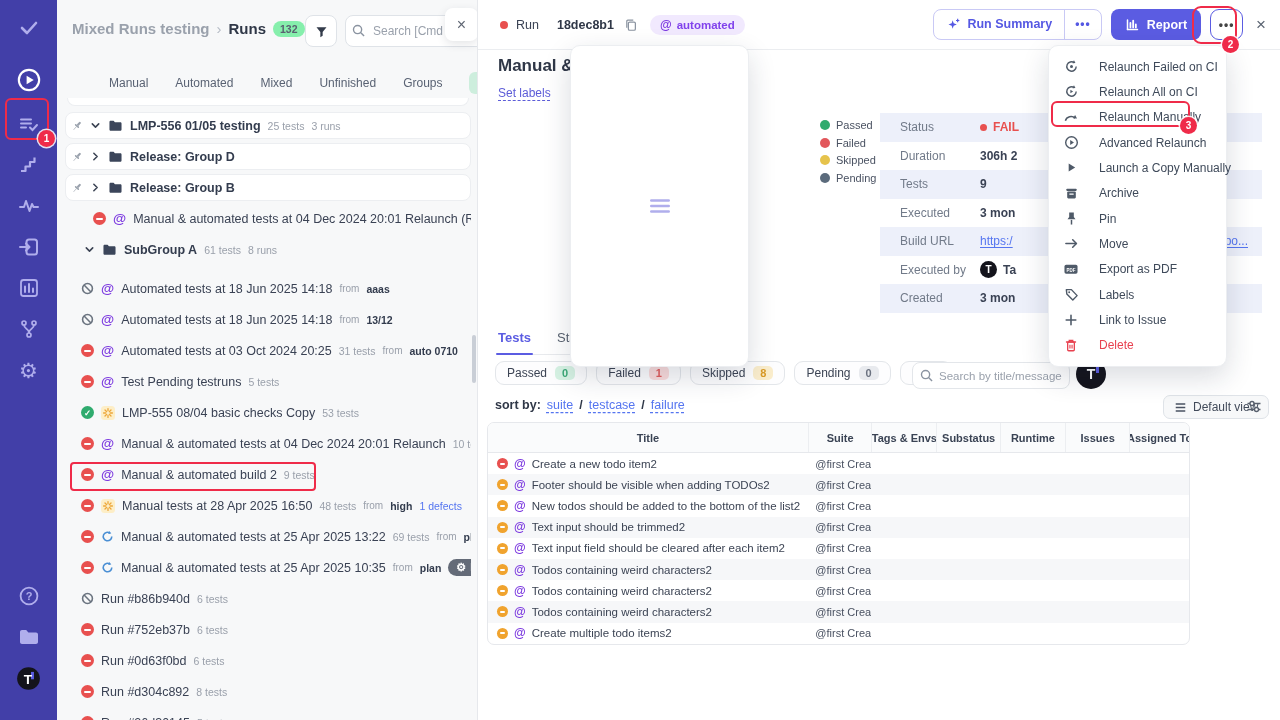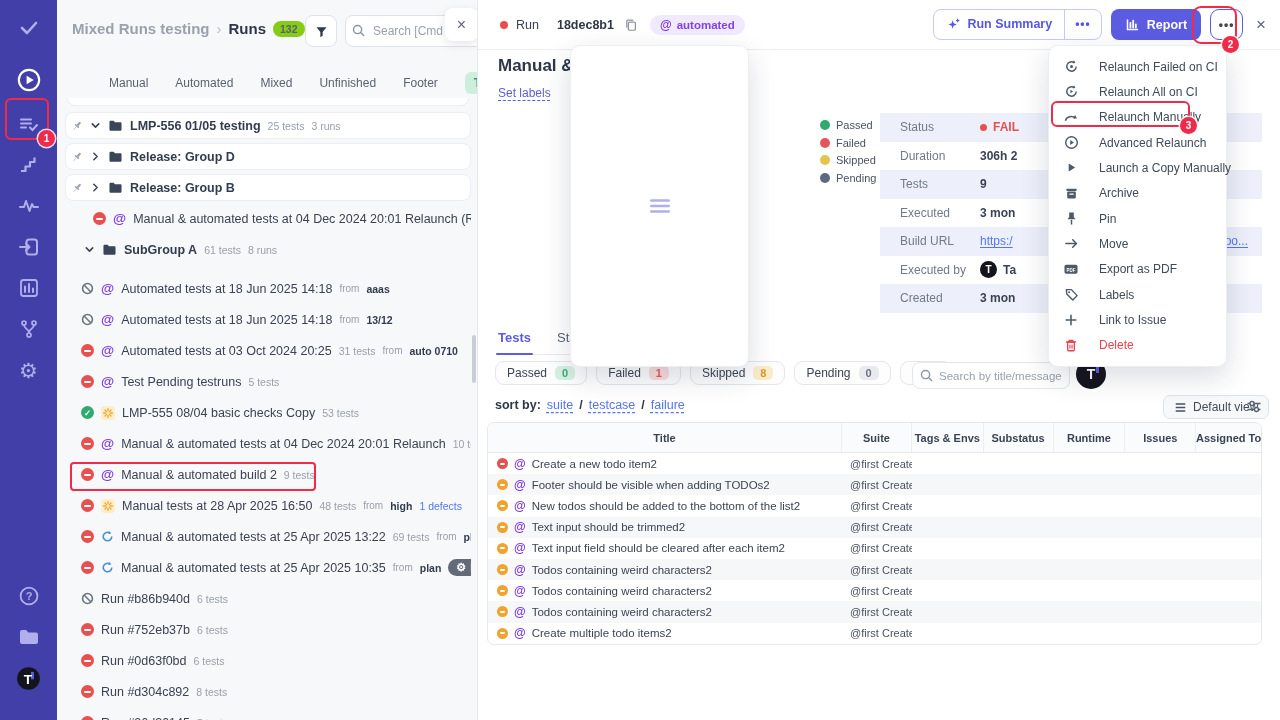--- a/index.html
+++ b/index.html
@@ -12,21 +12,21 @@
   .sb-ic.menu{margin-bottom:26px}
   .sb-ic.play{margin-top:12px;margin-bottom:18px}
   .sb-spacer{flex:1}
   .sb-gear{font-size:21px;color:#b0aeec;line-height:1}
   
   .runs-panel{position:absolute;left:57px;top:0;width:421px;height:720px;background:#f7f8f9;border-right:1px solid #e6e8ec;overflow:hidden;z-index:10}
   .breadcrumb{position:absolute;left:15px;top:20px;display:flex;align-items:center;gap:7px;font-size:15px;white-space:nowrap}
   .bc-proj{color:#9aa1ac;font-weight:600}
   .bc-sep{color:#b6bcc6}
   .bc-page{color:#2f3747;font-weight:700}
-  .bc-count{background:#84cc16;color:#596070;font-size:10.5px;font-weight:700;padding:2px 7px;border-radius:8px}
+  .bc-count{background:#86efac;color:#596070;font-size:10.5px;font-weight:700;padding:2px 7px;border-radius:8px}
   .filter-btn{position:absolute;left:248px;top:15px;width:32px;height:32px;border:1px solid #dfe3e8;background:#fff;border-radius:8px;display:flex;align-items:center;justify-content:center;cursor:pointer}
   .search1{position:absolute;left:288px;top:15px;width:150px;height:32px;border:1px solid #dfe3e8;background:#fff;border-radius:8px;padding:0 6px 0 27px;font-size:12px;color:#3a4254;font-family:inherit}
   .search1::placeholder{color:#9aa1ac}
   .search1-mag{position:absolute;left:295px;top:24px;pointer-events:none}
   .panel-close{position:absolute;left:388px;top:8px;width:33px;height:33px;background:#fff;border:none;border-radius:8px;box-shadow:0 3px 10px rgba(30,40,60,.12);font-size:16px;color:#5f6673;cursor:pointer;z-index:5;display:flex;align-items:center;justify-content:center}
   .rp-tabs{position:absolute;left:0;top:72px;width:100%;display:flex;align-items:center;gap:27px;padding-left:25px;font-size:12px;color:#596273;white-space:nowrap}
   .rp-tab{cursor:pointer}
   .rp-tab-pill{background:#cdeedd;color:#319e62;font-weight:600;padding:4px 9px;border-radius:6px;cursor:pointer}
   .runs-list{position:absolute;left:0;top:98px;right:0;bottom:0;padding:0 6px 0 8px;overflow:hidden}
   .partial-card{height:8px;background:#fff;border:1px solid #eceef1;border-top:none;border-radius:0 0 8px 8px;margin:0 2px 6px 2px}
@@ -108,21 +108,21 @@
   .avatar2{position:absolute;left:598px;top:359px;width:30px;height:30px;border-radius:50%;background:#14141c;color:#fff;font-weight:700;font-size:14px;display:flex;align-items:center;justify-content:center;cursor:pointer}
   .avatar2 i{position:absolute;right:7px;top:5px;width:3px;height:9px;background:#5b5ce2}
   
   .sortrow{position:absolute;left:17px;top:398px;display:flex;align-items:center;gap:6px;font-size:12.5px}
   .sort-lbl{font-weight:700;color:#2f3747}
   .sort-link{color:#5575f0;text-decoration:underline dashed;text-underline-offset:3px;cursor:pointer}
   .sort-sep{color:#2f3747;font-weight:700}
   .viewchip{position:absolute;left:685px;top:395px;display:flex;align-items:center;gap:6px;border:1px solid #dfe3e8;background:#f7f8f9;border-radius:7px;padding:4px 10px;font-size:12px;color:#424b5a;cursor:pointer}
   .sliders{position:absolute;left:768px;top:399px;cursor:pointer}
   
-  .ttable{position:absolute;left:9px;top:422px;width:775px;border:1px solid #e6e8ec;border-radius:7px;overflow:hidden;background:#fff}
+  .ttable{position:absolute;left:9px;top:422px;width:703px;border:1px solid #e6e8ec;border-radius:7px;overflow:hidden;background:#fff}
   .thead{display:flex;background:#fafbfc;border-bottom:1px solid #e6e8ec;height:30px}
   .th{font-size:11px;font-weight:700;color:#3a4354;display:flex;align-items:center;justify-content:center;border-right:1px solid #eceef1;white-space:nowrap;overflow:hidden}
   .th:last-child{border-right:none}
   .trow{display:flex;height:21.2px;align-items:center;cursor:pointer}
   .trow:nth-child(even){background:#f6f7f9}
   .td-title{display:flex;align-items:center;gap:6px;padding-left:9px;font-size:11.5px;color:#3c4454;overflow:hidden;white-space:nowrap}
   .td{font-size:11px;color:#4a5262;padding-left:8px;white-space:nowrap;overflow:hidden}
   
   .menu{position:absolute;left:570px;top:45px;width:179px;height:322px;background:#fff;border:1px solid #eceef1;border-radius:10px;box-shadow:0 10px 28px rgba(25,35,60,.16);z-index:50;display:flex;flex-direction:column;padding:8px 0}
   .mi{flex:1;display:flex;align-items:center;gap:20px;padding-left:14px;font-size:12px;font-weight:500;color:#3f4a5a;cursor:pointer;white-space:nowrap}
@@ -237,21 +237,21 @@
   <div class="rp-tabs">
     <svg width="16" height="16" viewBox="0 0 17 17">
         <rect x="2.5" y="2.5" width="11.5" height="11.5" rx="2.5" fill="none" stroke="#7a8290" stroke-width="1.5"></rect>
         <path d="M5.7 8.6l2.1 2.1 3.8-4.5" stroke="#7a8290" stroke-width="1.5" fill="none"></path>
       </svg>
     <span style="display:flex;gap:27px" id="rp-tabs-holder">
         <span class="rp-tab">Manual</span>
         <span class="rp-tab">Automated</span>
         <span class="rp-tab">Mixed</span>
         <span class="rp-tab">Unfinished</span>
-        <span class="rp-tab">Footer</span>
+        <span class="rp-tab">Groups</span>
       </span>
     <span class="rp-tab-pill">To</span>
   </div>
   <div class="runs-list">
     <div class="partial-card"></div>
   <div class="row folder">
         <span>
           <svg width="12" height="12" viewBox="0 0 12 12">
             <g transform="rotate(42 6 6)" fill="#9aa2ad">
               <rect x="4.9" y="0.8" width="2.2" height="4.6" rx="1"></rect>

